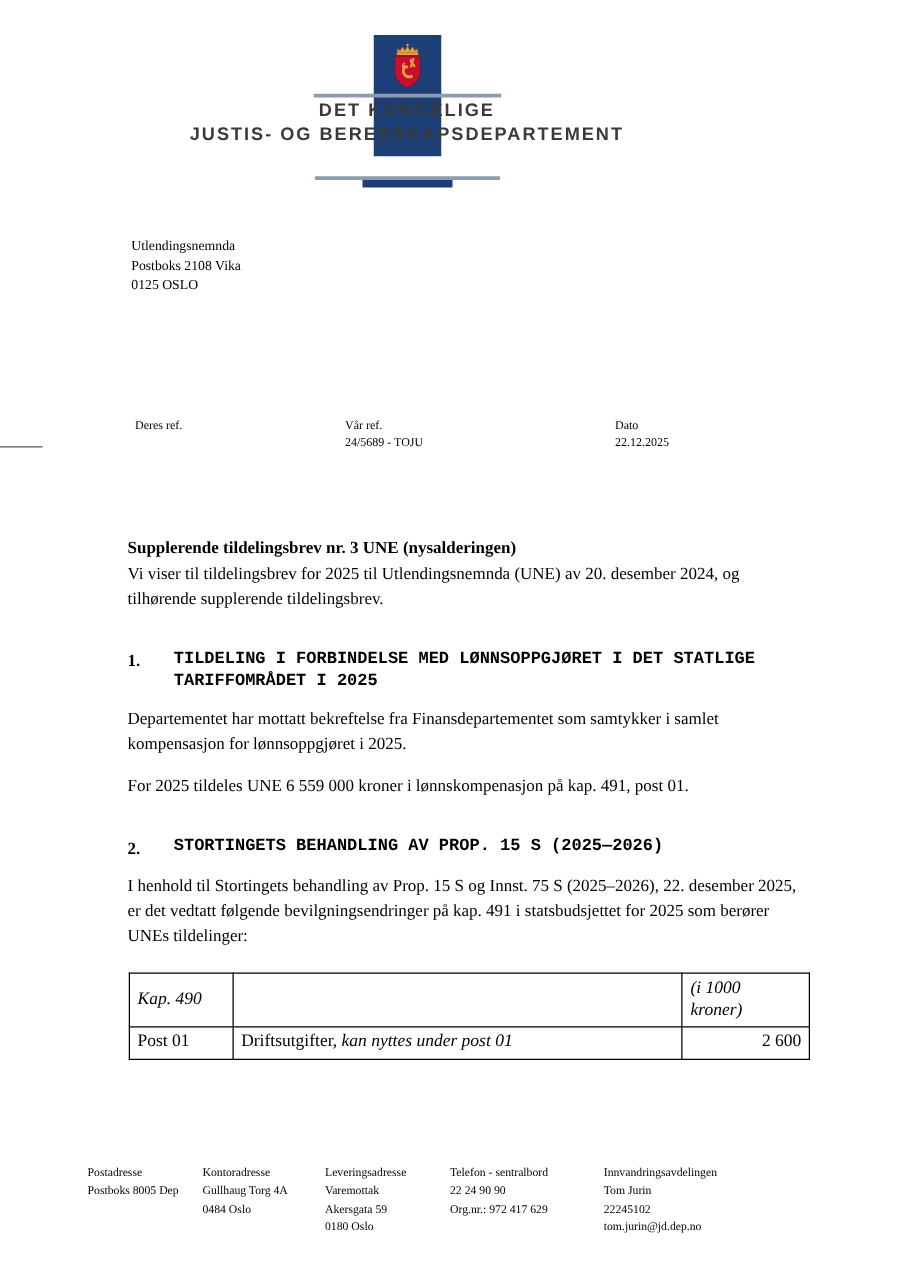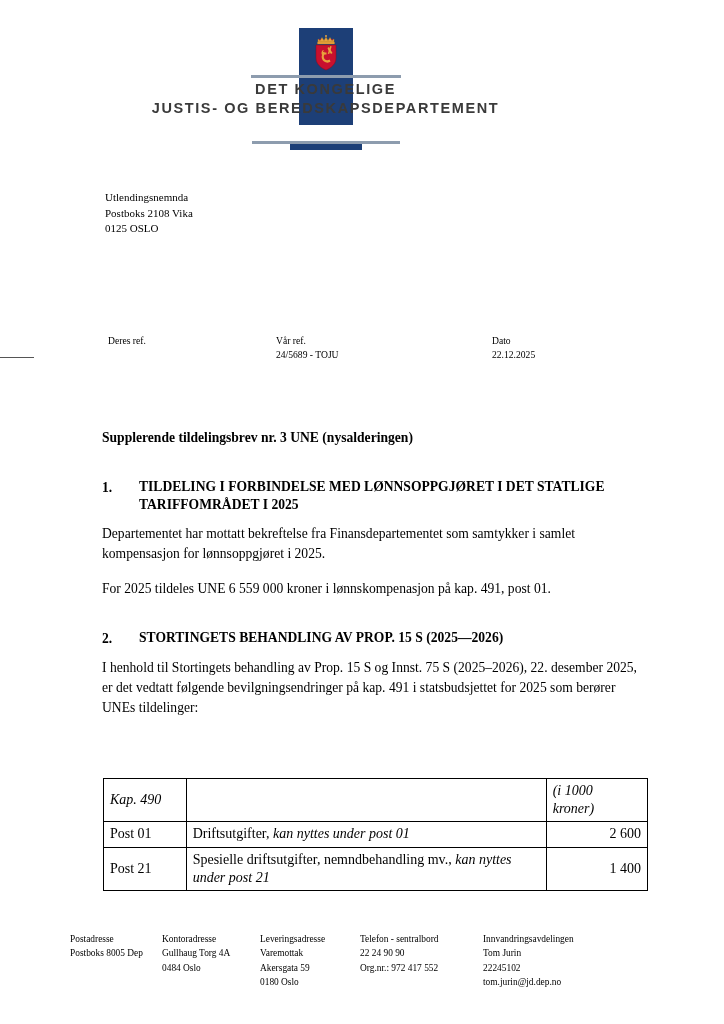--- a/index.html
+++ b/index.html
@@ -158,20 +158,21 @@
     margin: 0 0 10px 0;
     display: flex;
   }
   .sec-num {
     width: 37px;
     flex: 0 0 37px;
   }
   .sec-text {
     flex: 1 1 auto;
     line-height: 1.33;
+    font-family: Liberation Mono, monospace;
   }
   .par {
     margin: 0 0 15px 0;
   }
   .par-last {
     margin-bottom: 0;
   }
 
   
   .budget-table {
@@ -292,20 +293,21 @@
   </div>
   <div class="ref-col ref-col-3">
     <span class="ref-label">Dato</span>
     <span class="ref-value">22.12.2025</span>
   </div>
 </div>
 
 <div class="body-area">
 
   <p class="doc-title">Supplerende tildelingsbrev nr. 3 UNE (nysalderingen)</p>
+  <p class="intro-par">Vi viser til tildelingsbrev for 2025 til Utlendingsnemnda (UNE) av 20. desember 2024, og tilhørende supplerende tildelingsbrev.</p>
 
   <div class="sec-block">
     <div class="sec-heading">
       <span class="sec-num">1.</span>
       <span class="sec-text">TILDELING I FORBINDELSE MED LØNNSOPPGJØRET I DET STATLIGE TARIFFOMRÅDET I 2025</span>
     </div>
     <p class="par">Departementet har mottatt bekreftelse fra Finansdepartementet som samtykker i samlet kompensasjon for lønnsoppgjøret i 2025.</p>
     <p class="par par-last">For 2025 tildeles UNE 6 559 000 kroner i lønnskompenasjon på kap. 491, post 01.</p>
   </div>
 
@@ -327,25 +329,20 @@
       <td class="cell-head-right">
         <span>(i 1000</span><br>
         <span>kroner)</span>
       </td>
     </tr>
     <tr>
       <td class="cell-post">Post 01</td>
       <td class="cell-desc"><span>Driftsutgifter, </span><span class="it">kan nyttes under post 01</span></td>
       <td class="cell-amount">2 600</td>
     </tr>
-    <tr>
-      <td class="cell-post">Post 21</td>
-      <td class="cell-desc"><span>Spesielle driftsutgifter, nemndbehandling mv., </span><span class="it">kan nyttes under post 21</span></td>
-      <td class="cell-amount">1 400</td>
-    </tr>
   </tbody>
 </table>
 
 <div class="footer">
   <div class="foot-col fc1">
     <div>Postadresse</div>
     <div>Postboks 8005 Dep</div>
     <div></div>
     <div></div>
   </div>
@@ -357,21 +354,21 @@
   </div>
   <div class="foot-col fc3">
     <div>Leveringsadresse</div>
     <div>Varemottak</div>
     <div>Akersgata 59</div>
     <div>0180 Oslo</div>
   </div>
   <div class="foot-col fc4">
     <div>Telefon - sentralbord</div>
     <div>22 24 90 90</div>
-    <div>Org.nr.: 972 417 552</div>
+    <div>Org.nr.: 972 417 629</div>
     <div></div>
   </div>
   <div class="foot-col fc5">
     <div>Innvandringsavdelingen</div>
     <div>Tom Jurin</div>
     <div>22245102</div>
     <div>tom.jurin@jd.dep.no</div>
   </div>
 </div>
 

